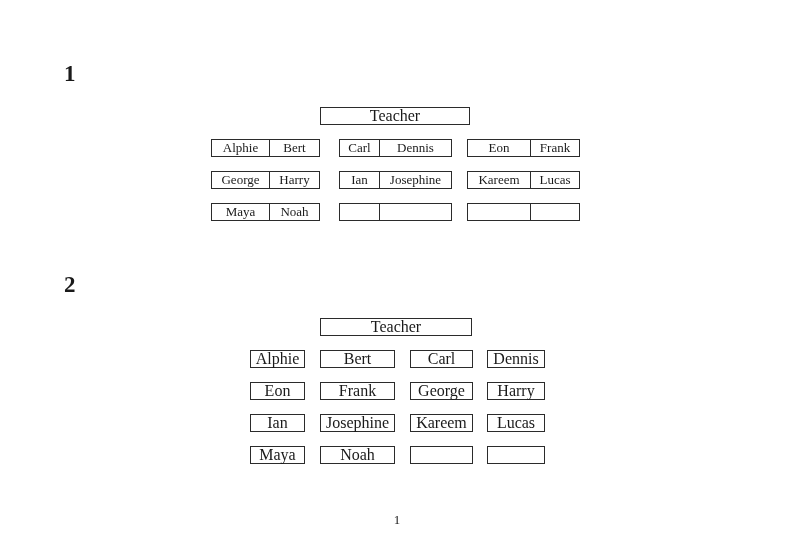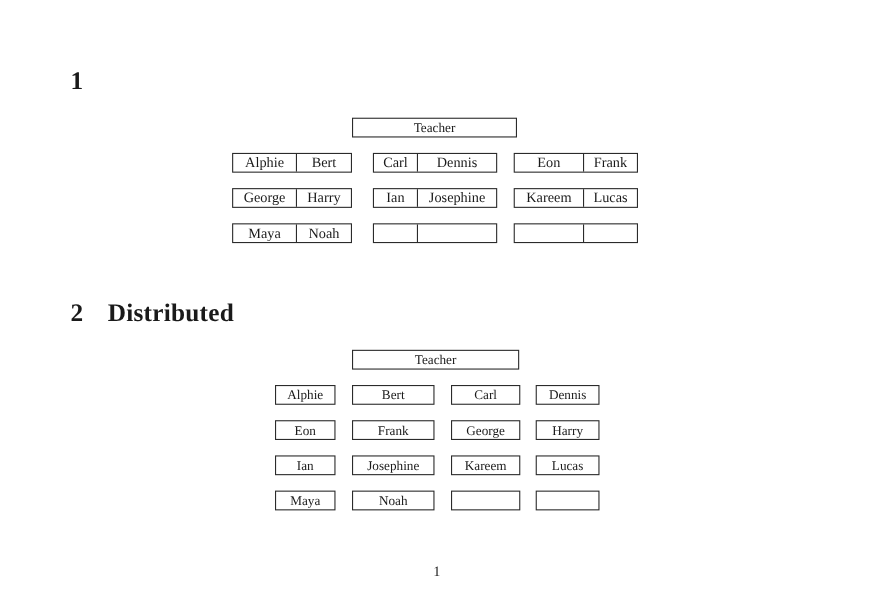--- a/index.html
+++ b/index.html
@@ -14,21 +14,21 @@
   .sec-heading {
     position:absolute; left:64px;
     display:flex; align-items:baseline;
     font-size:23px; font-weight:bold; letter-spacing:0.2px;
   }
   .sec-num { min-width:34px; }
   .tbox {
     position:absolute; box-sizing:border-box; height:18px;
     border:1px solid #2b2b2b; background:#fff;
     display:flex; align-items:center; justify-content:center;
-    font-size:12px; line-height:16px; white-space:nowrap;
+    font-size:16px; line-height:16px; white-space:nowrap;
   }
   .desk {
     position:absolute; box-sizing:border-box; height:18px;
     border:1px solid #2b2b2b; background:#fff;
     display:flex;
   }
   .seat {
     box-sizing:border-box; height:100%;
     display:flex; align-items:center; justify-content:center;
     font-size:13px; line-height:16px; white-space:nowrap;
@@ -87,21 +87,20 @@
       <span class="seat second"></span>
     </div>
     <div class="desk" style="left:467px;top:203px;width:113px;">
       <span class="seat first" style="width:63px;"></span>
       <span class="seat second"></span>
     </div>
   </div>
 
   <div class="sec-heading" style="top:272px;">
     <span class="sec-num">2</span>
-    <span class="sec-title">Distributed</span>
   </div>
 
   <div>
     <div class="tbox" style="left:320px;top:318px;width:152px;">Teacher</div>
 
     <div class="tbox" style="left:250px;top:350px;width:55px;">Alphie</div>
     <div class="tbox" style="left:320px;top:350px;width:75px;">Bert</div>
     <div class="tbox" style="left:410px;top:350px;width:63px;">Carl</div>
     <div class="tbox" style="left:487px;top:350px;width:58px;">Dennis</div>
 

